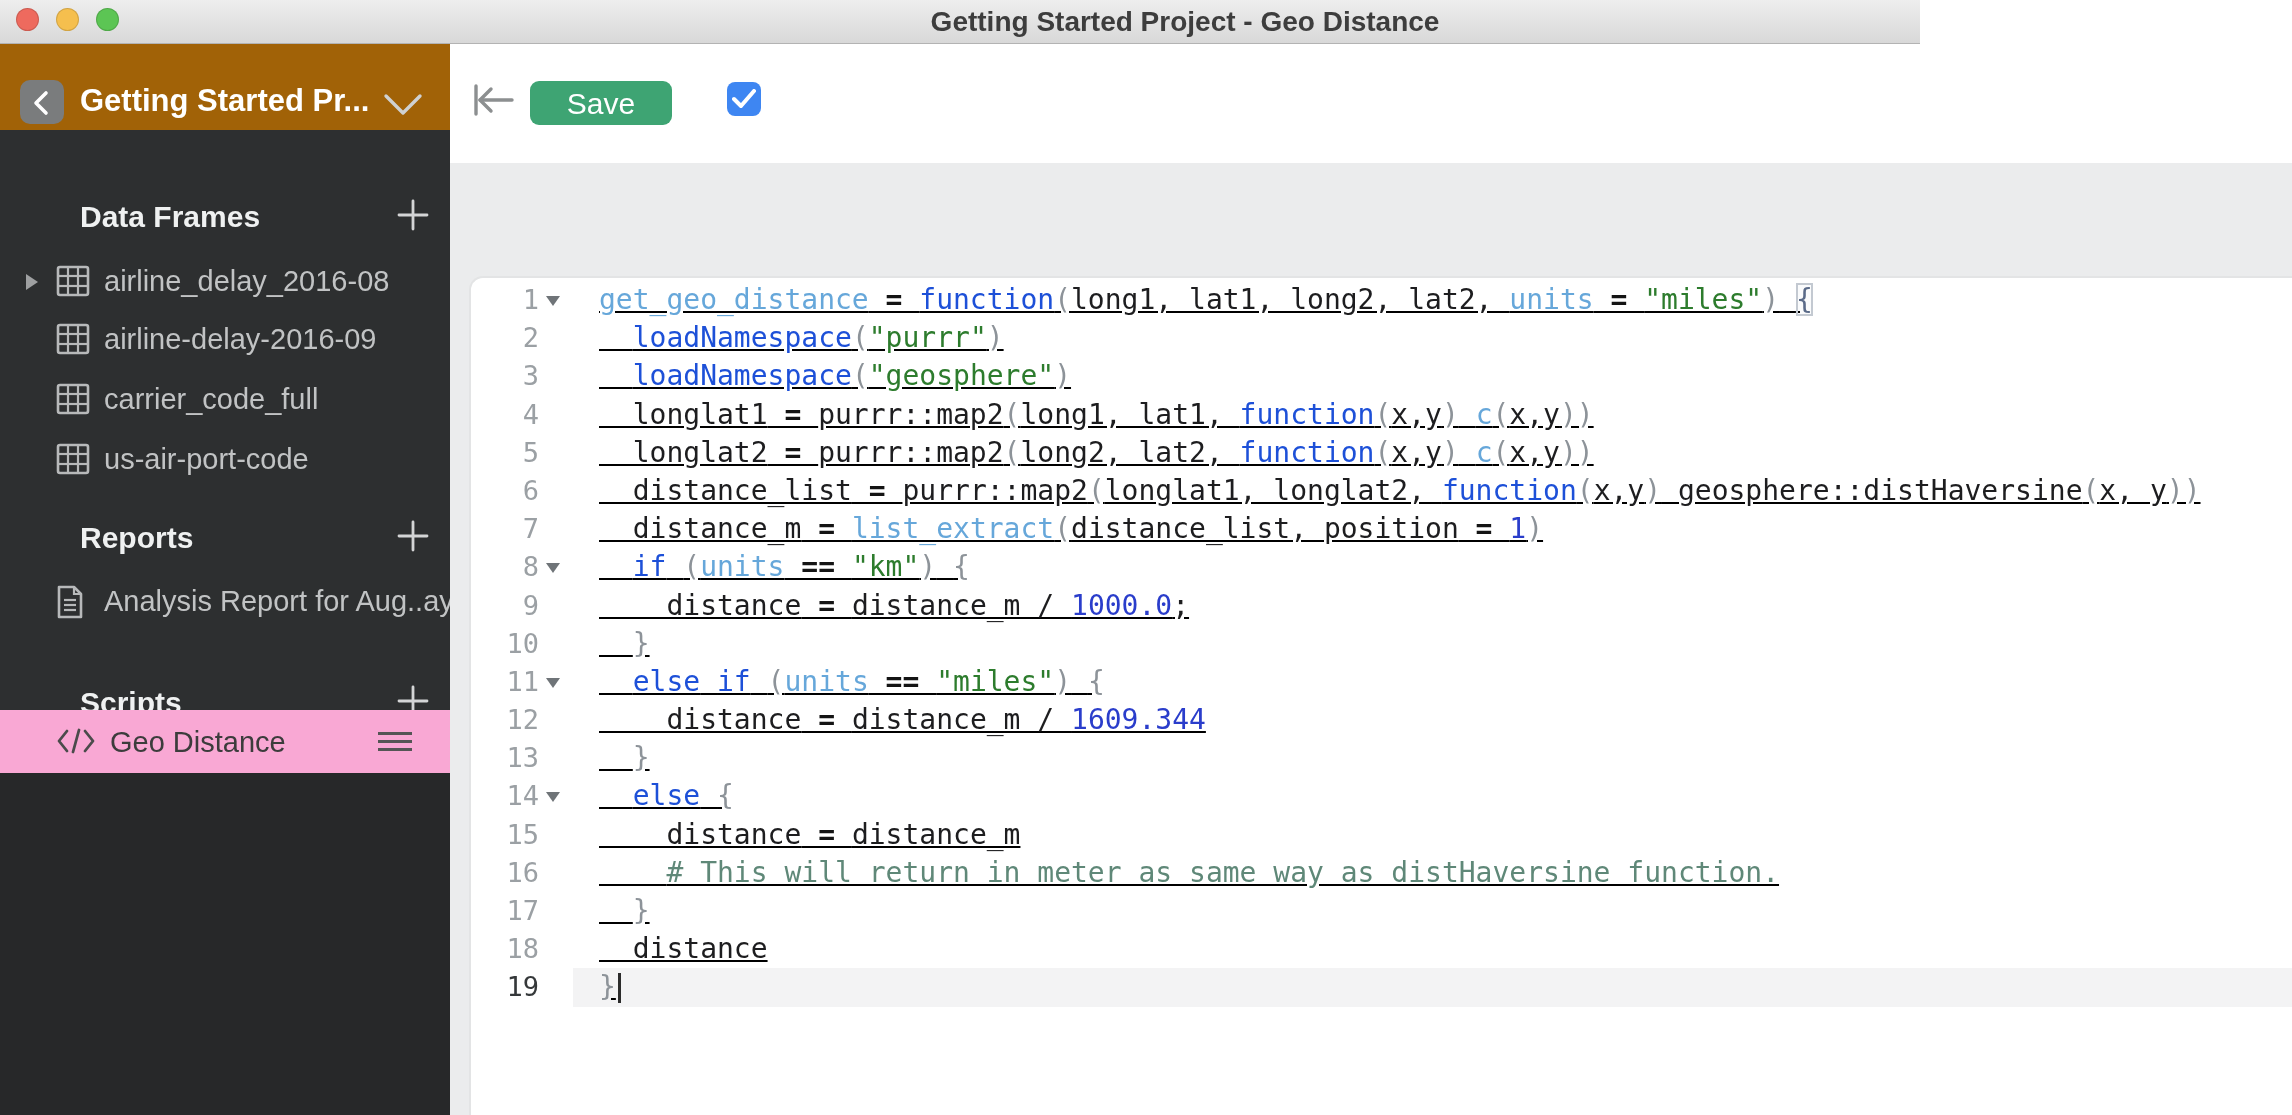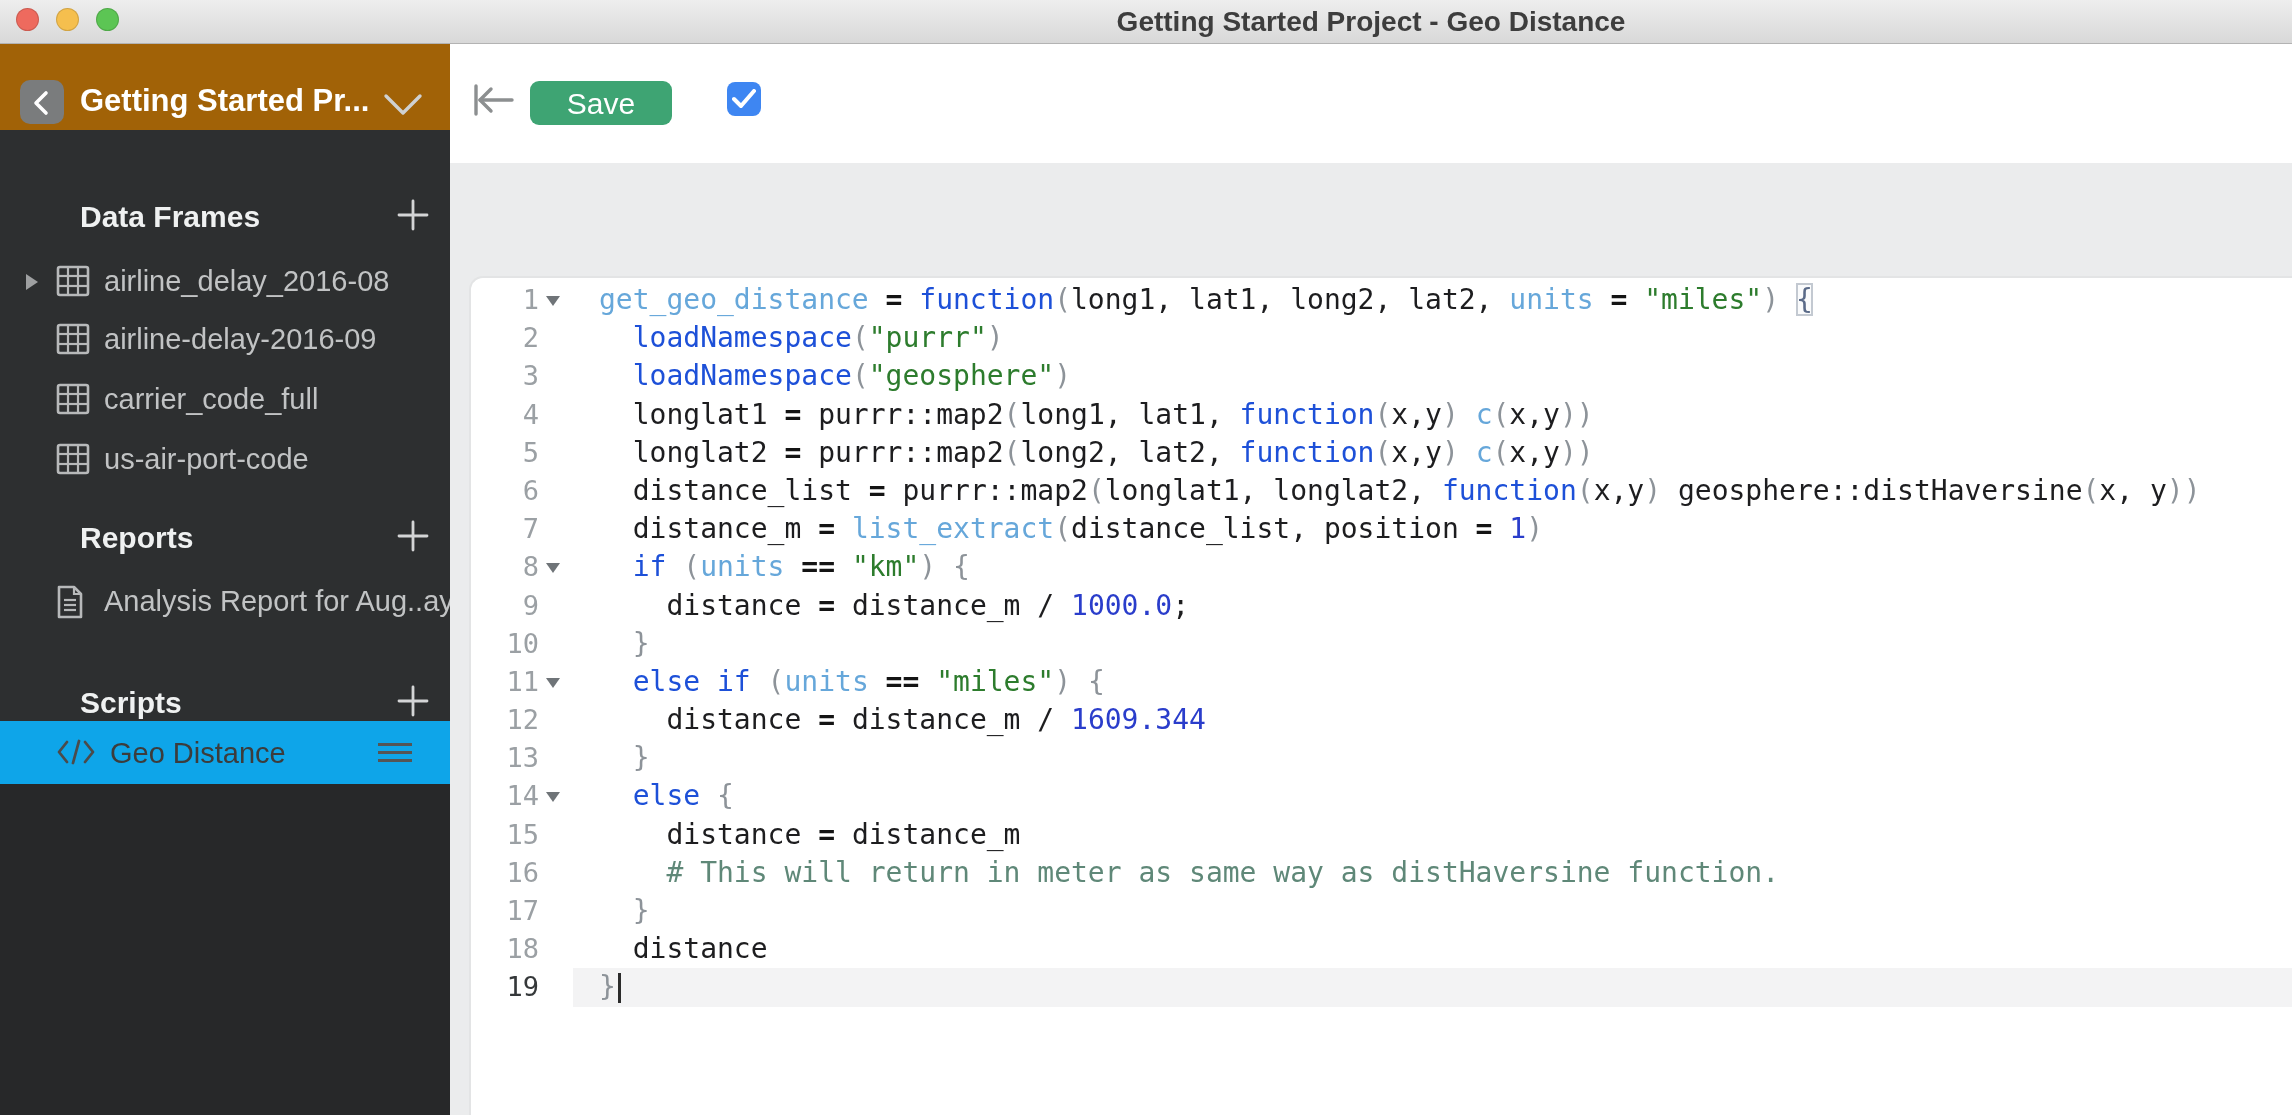--- a/index.html
+++ b/index.html
@@ -1,20 +1,20 @@
 <!DOCTYPE html>
 <html><head>
 <meta charset="utf-8">
 <style>
   html,body{margin:0;padding:0;width:2292px;height:1115px;overflow:hidden;
     font-family:"Liberation Sans","DejaVu Sans",sans-serif;background:#fff;}
   *{box-sizing:border-box;}
 
   
-  #titlebar{position:absolute;left:0;top:0;width:2292px;height:44px;
+  #titlebar{position:absolute;left:0;top:0;width:1920px;height:44px;
     background:linear-gradient(#eeeeee,#d8d8d8);border-bottom:1px solid #b3b3b3;}
   .tl{position:absolute;top:8px;width:23px;height:23px;border-radius:50%;border:1px solid rgba(0,0,0,.14);}
   #tl-close{left:16px;background:#ee6a5e;}
   #tl-min{left:56px;background:#f5bf4e;}
   #tl-zoom{left:96px;background:#5cc554;}
   #win-title{position:absolute;left:450px;right:0;top:0;height:44px;line-height:44px;
     text-align:center;font-size:28px;font-weight:600;color:#3d3d3d;}
 
   
   #sidebar{position:absolute;left:0;top:44px;width:450px;height:1071px;background:#2d2f30;}
@@ -27,21 +27,21 @@
   .sb-section-header{position:absolute;left:0;width:450px;height:36px;}
   .sb-section-label{position:absolute;left:44px;top:0;font-size:30px;font-weight:bold;color:#eff1f1;margin-left:36px;}
   .sb-plus{position:absolute;right:20px;top:-2px;width:34px;height:34px;}
 
   .sb-item{position:absolute;left:0;width:450px;height:58px;}
   .sb-item .disc{position:absolute;left:26px;top:22px;width:0;height:0;
     border-left:12px solid #9ea0a1;border-top:8px solid transparent;border-bottom:8px solid transparent;}
   .sb-item .ic{position:absolute;left:56px;top:13px;}
   .sb-item .lbl{position:absolute;left:104px;top:13px;font-size:29px;color:#c1c3c4;white-space:nowrap;}
 
-  .sb-item.selected{background:#0ea5e9;height:63px;margin-top:11px;}
+  .sb-item.selected{background:#f9a8d4;height:63px;}
   .sb-item.selected .lbl{color:#3c3c3c;left:110px;top:16px;}
   .sb-item.selected .ic{top:16px;}
   .hamburger{position:absolute;right:38px;top:22px;width:34px;height:20px;}
   .hamburger div{height:3px;background:#555;margin-bottom:5px;}
 
   #sb-lower{position:absolute;left:0;top:729px;bottom:0;width:450px;background:#272829;}
 
   
   #main{position:absolute;left:450px;top:44px;right:0;bottom:0;background:#fff;margin-top:24px;}
   #toolbar{position:absolute;left:0;top:0;right:0;height:95px;background:#fff;}
@@ -56,21 +56,21 @@
   #editor-panel{position:absolute;left:19px;top:113px;right:0;bottom:0;background:#fff;
     border-top:2px solid #e3e4e5;border-left:2px solid #e3e4e5;border-radius:14px 0 0 0;padding-top:3px;}
 
   .code-row{display:flex;height:38.2px;line-height:38.2px;
     font-family:"DejaVu Sans Mono","Liberation Mono",monospace;font-size:28px;}
   .gutter{width:68px;flex:none;text-align:right;color:#9ba0a4;font-size:27px;}
   .code-row.active .gutter{color:#35383a;}
   .foldslot{width:34px;flex:none;position:relative;}
   .fold-tri{position:absolute;left:7px;top:15px;width:0;height:0;
     border-left:7px solid transparent;border-right:7px solid transparent;border-top:10px solid #6f7478;}
-  .rowbody{flex:1;white-space:pre;padding-left:26px;}
+  .rowbody{flex:1;white-space:pre;padding-left:26px;text-decoration:underline;}
   .code-row.active .rowbody{background:#f3f3f4;}
 
   .tk-p{color:#1d1d1f;}
   .tk-kw{color:#1d50d8;}
   .tk-id{color:#66a7da;}
   .tk-str{color:#2d7c2d;}
   .tk-num{color:#2a3dcb;}
   .tk-com{color:#5f8878;}
   .tk-pr{color:#8d9399;}
   .tk-op{color:#141414;font-weight:bold;}

